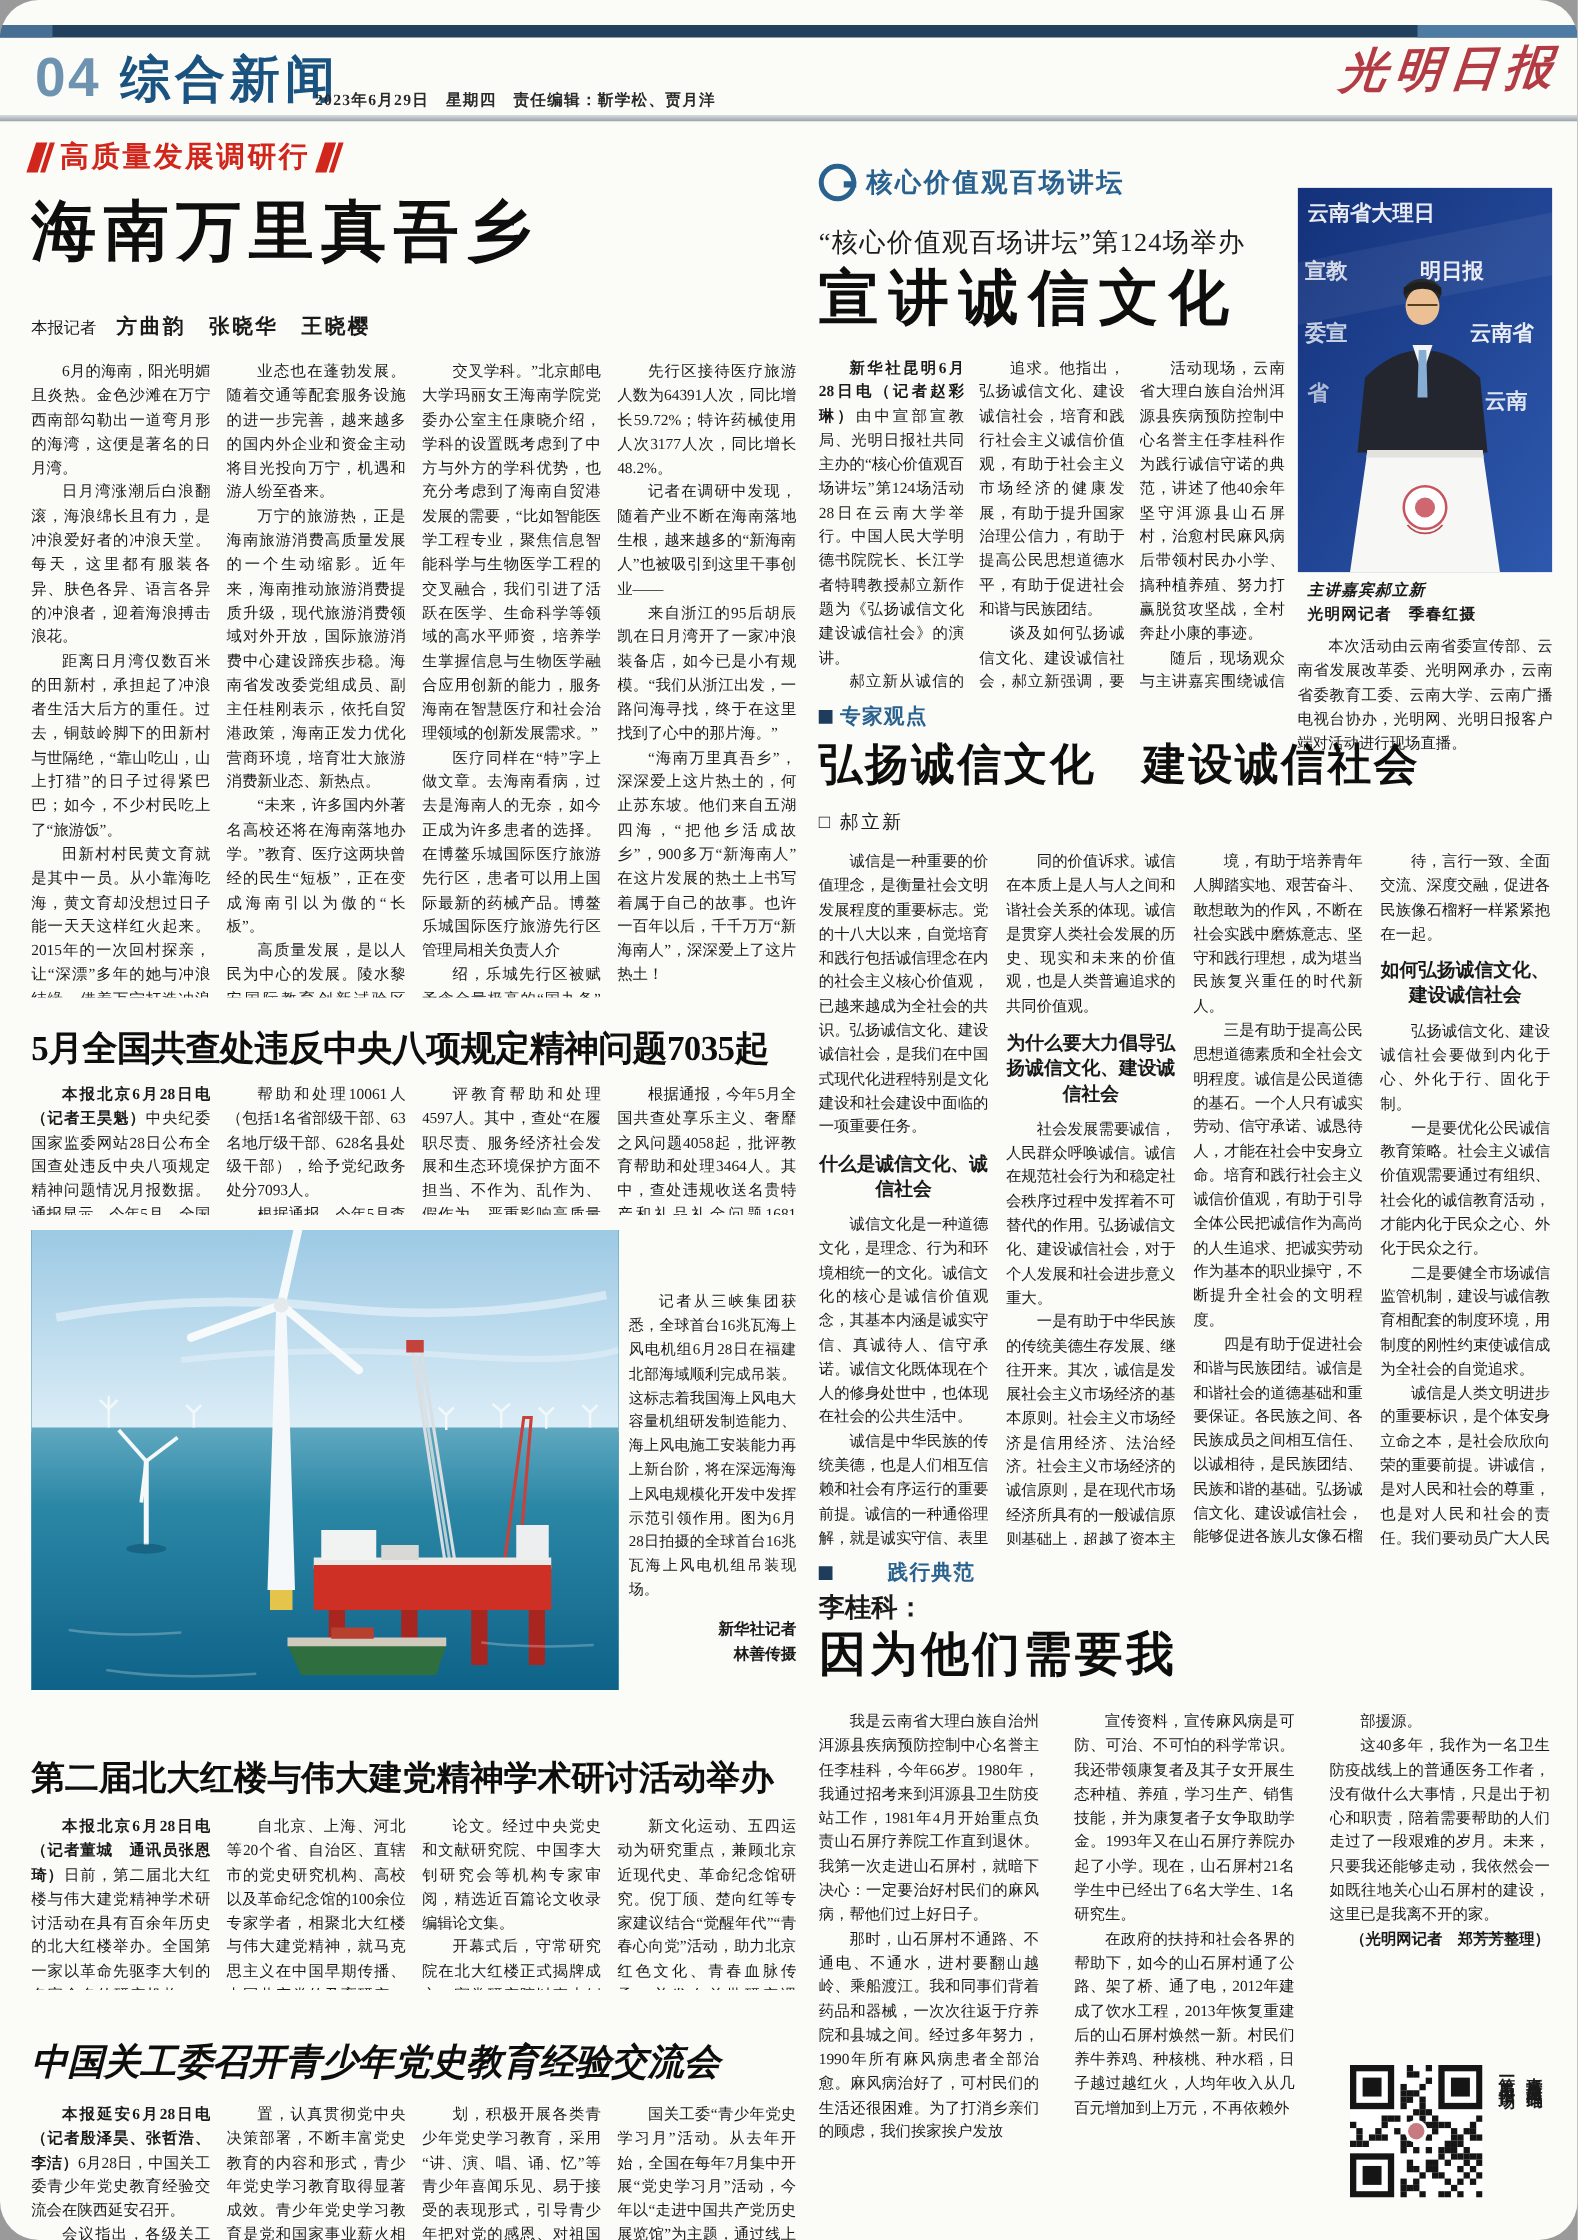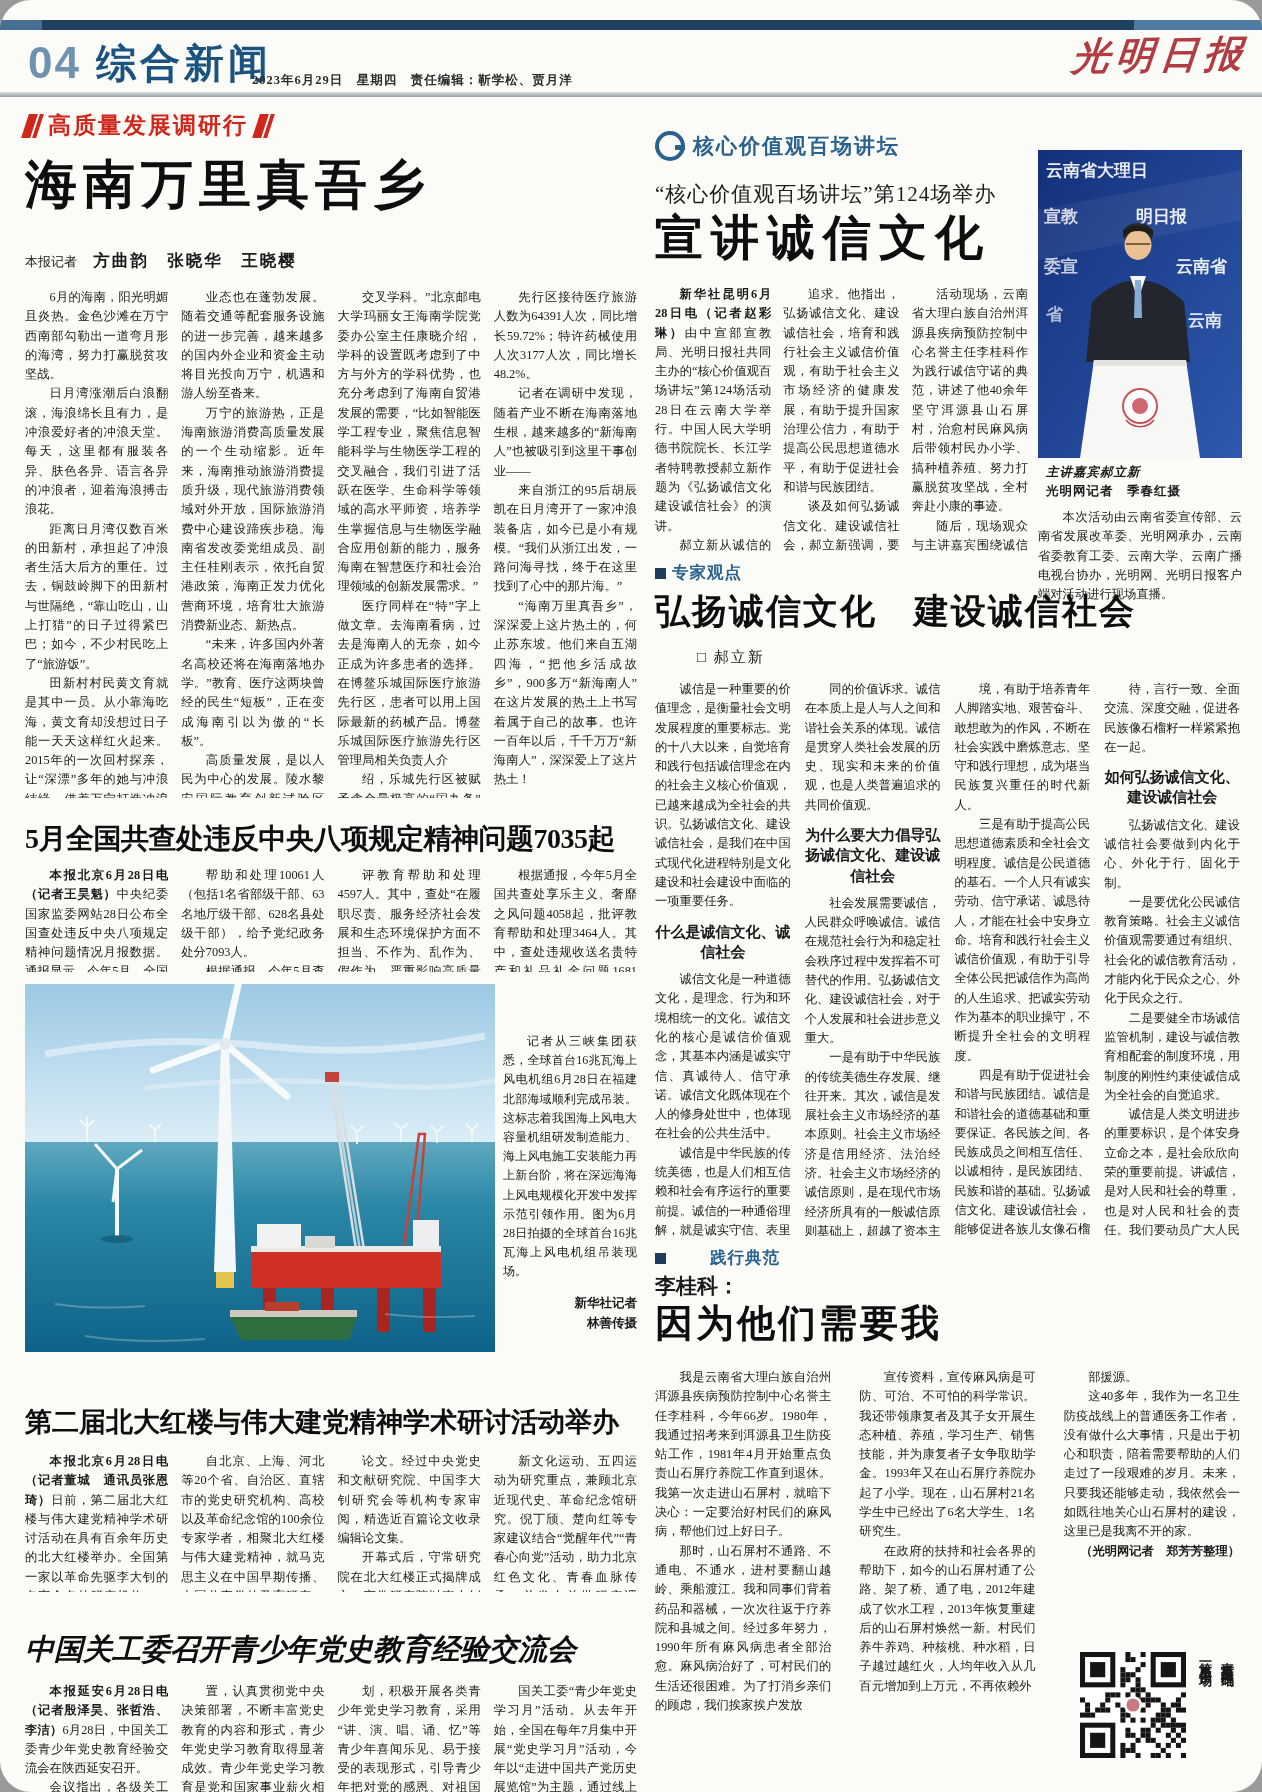--- a/index.html
+++ b/index.html
@@ -52,21 +52,21 @@
   .speaker-frame{position:absolute;left:1038px;top:150px;width:204px;height:308px;overflow:hidden;}
   .speaker-cap1{position:absolute;left:1046px;top:464px;font-size:12.5px;font-weight:bold;font-style:italic;letter-spacing:1px;}
   .speaker-credit{position:absolute;left:1046px;top:483px;font-size:12.5px;font-weight:bold;letter-spacing:1px;}
   .after-photo{position:absolute;left:1038px;top:508px;width:204px;height:96px;overflow:hidden;
                font-size:12.3px;line-height:1.57;text-align:justify;}
   .after-photo p{margin:0;text-indent:2em;}
   .sec-label{position:absolute;display:flex;align-items:center;gap:6px;}
   .sec-label .sq{width:11px;height:11px;background:#1e3d5c;}
   .sec-label .txt{font-size:16.5px;font-weight:bold;color:#2a628f;letter-spacing:1px;font-family:"Liberation Sans",sans-serif;}
   .expert-title{left:655px;top:588px;font-size:35px;letter-spacing:2px;}
-  .expert-author{left:655px;top:648px;font-size:15px;letter-spacing:2px;margin-left:42px;}
+  .expert-author{left:655px;top:648px;font-size:15px;letter-spacing:2px;}
   .model-name{left:655px;top:1272px;font-size:21px;font-weight:bold;}
   .model-title{left:655px;top:1298px;font-size:38px;letter-spacing:3px;}
   .qr-block{position:absolute;left:1080px;top:1652px;display:flex;gap:10px;align-items:flex-start;}
   .qr-captions{height:110px;display:flex;flex-direction:row;gap:4px;}
   .qr-captions span{writing-mode:vertical-rl;font-size:13px;font-weight:bold;letter-spacing:2px;}
 </style>
 </head>
 <body>
 
 <div class="page">
@@ -88,21 +88,21 @@
     <span class="rb"></span>
       <span class="rb2"></span>
   </div>
   <div class="abs headline hainan-title">海南万里真吾乡</div>
   <div class="abs byline">
     <span>本报记者</span>　
     <span class="names">方曲韵　张晓华　王晓樱</span>
   </div>
   <div class="abs cols" style="left:25px;top:288px;width:612px;height:510px;gap:13px;">
       <div class="col">
-        <p>6月的海南，阳光明媚且炎热。金色沙滩在万宁西南部勾勒出一道弯月形的海湾，努力打赢脱贫攻坚战。</p>
+        <p>6月的海南，阳光明媚且炎热。金色沙滩在万宁西南部勾勒出一道弯月形的海湾，这便是著名的日月湾。</p>
         <p>日月湾涨潮后白浪翻滚，海浪绵长且有力，是冲浪爱好者的冲浪天堂。每天，这里都有服装各异、肤色各异、语言各异的冲浪者，迎着海浪搏击浪花。</p>
         <p>距离日月湾仅数百米的田新村，承担起了冲浪者生活大后方的重任。过去，铜鼓岭脚下的田新村与世隔绝，“靠山吃山，山上打猎”的日子过得紧巴巴；如今，不少村民吃上了“旅游饭”。</p>
         <p>田新村村民黄文育就是其中一员。从小靠海吃海，黄文育却没想过日子能一天天这样红火起来。2015年的一次回村探亲，让“深漂”多年的她与冲浪结缘。借着万宁打造冲浪小镇的东风，2020年她自己创业开了一家冲浪俱乐部。</p>
       </div>
       <div class="col">
         <p>业态也在蓬勃发展。随着交通等配套服务设施的进一步完善，越来越多的国内外企业和资金主动将目光投向万宁，机遇和游人纷至沓来。</p>
         <p>万宁的旅游热，正是海南旅游消费高质量发展的一个生动缩影。近年来，海南推动旅游消费提质升级，现代旅游消费领域对外开放，国际旅游消费中心建设蹄疾步稳。海南省发改委党组成员、副主任桂刚表示，依托自贸港政策，海南正发力优化营商环境，培育壮大旅游消费新业态、新热点。</p>
         <p>“未来，许多国内外著名高校还将在海南落地办学。”教育、医疗这两块曾经的民生“短板”，正在变成海南引以为傲的“长板”。</p>
         <p>高质量发展，是以人民为中心的发展。陵水黎安国际教育创新试验区内，一批中外合作办学机构相继落地，北京邮电大学玛丽女王海南学院就坐落其间。</p>
       </div>

